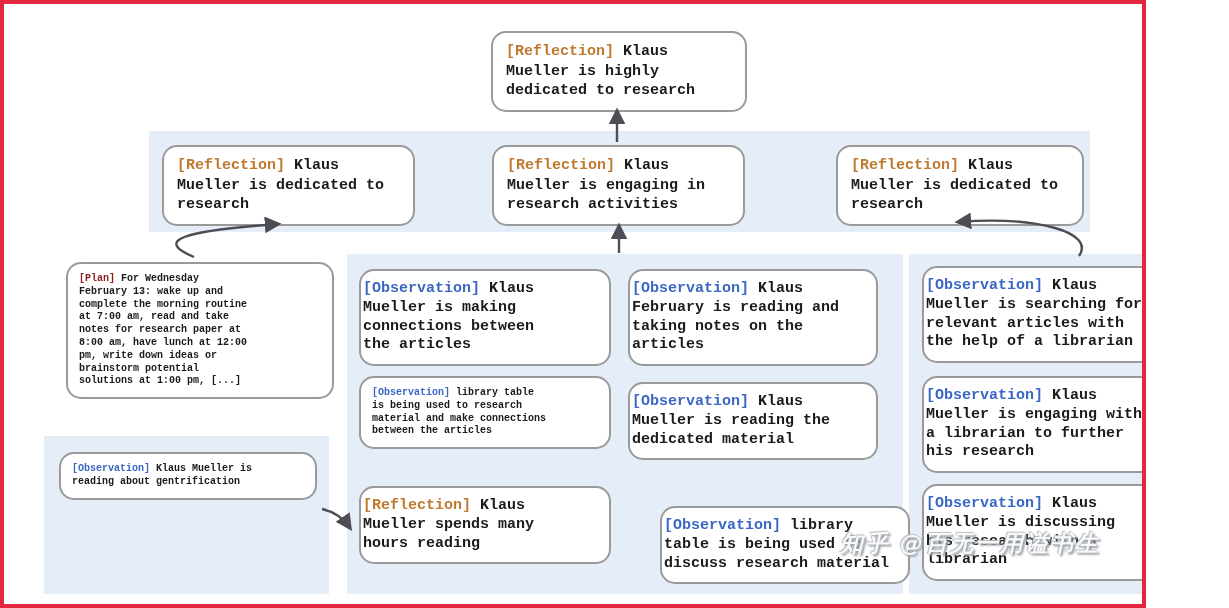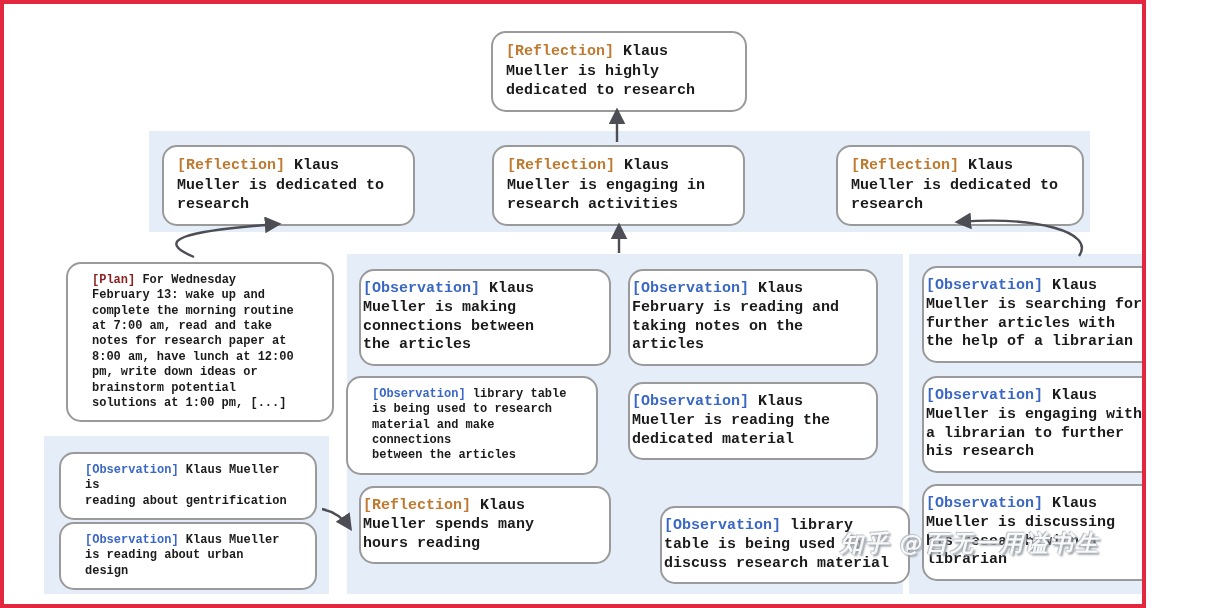--- a/index.html
+++ b/index.html
@@ -21,21 +21,21 @@
     box-sizing:border-box;
     background:#ffffff;
     border:2.5px solid var(--node_border,#9a9a9a);
     border-radius:15px;
     color:var(--text,#1b1b1b);
     font-weight:bold;
     z-index:2;
   }
   .big{font-size:15px;line-height:1.3;padding:9px 13px;}
   .med{font-size:15px;line-height:1.25;padding:9px 2px;}
-  .small{font-size:12px;line-height:1.28;padding:9px 24px;}
+  .small{font-size:10px;line-height:1.28;padding:9px 11px;}
   .txt{white-space:pre-wrap;}
   .tag-reflection{color:var(--reflection_tag,#bf7a30);}
   .tag-plan{color:var(--plan_tag,#8b1d1d);}
   .tag-observation{color:var(--observation_tag,#3a67c6);}
   svg.arrows{
     position:absolute;left:0;top:0;z-index:4;
     pointer-events:none;
   }
   svg.arrows path.link{
     fill:none;
@@ -82,49 +82,47 @@
 complete the morning routine
 at 7:00 am, read and take
 notes for research paper at
 8:00 am, have lunch at 12:00
 pm, write down ideas or
 brainstorm potential
 solutions at 1:00 pm, [...]</span></div>
 
   <div class="node small" style="left:55px;top:448px;width:258px;"><span class="tag-observation">[Observation]</span> <span class="txt">Klaus Mueller is
 reading about gentrification</span></div>
-  <div class="node small" style="left:55px;top:518px;width:258px;"><span class="tag-observation">[Observation]</span> <span class="txt">Klaus Mueller
-is reading about urban design</span></div>
 
   <div class="node med" style="left:355px;top:265px;width:252px;"><span class="tag-observation">[Observation]</span> <span class="txt">Klaus
 Mueller is making
 connections between
 the articles</span></div>
-  <div class="node small" style="left:342px;top:372px;width:252px;"><span class="tag-observation">[Observation]</span> <span class="txt">library table
+  <div class="node small" style="left:355px;top:372px;width:252px;"><span class="tag-observation">[Observation]</span> <span class="txt">library table
 is being used to research
 material and make connections
 between the articles</span></div>
   <div class="node med" style="left:355px;top:482px;width:252px;"><span class="tag-reflection">[Reflection]</span> <span class="txt">Klaus
 Mueller spends many
 hours reading</span></div>
 
   <div class="node med" style="left:624px;top:265px;width:250px;"><span class="tag-observation">[Observation]</span> <span class="txt">Klaus
 February is reading and
 taking notes on the
 articles</span></div>
   <div class="node med" style="left:624px;top:378px;width:250px;"><span class="tag-observation">[Observation]</span> <span class="txt">Klaus
 Mueller is reading the
 dedicated material</span></div>
   <div class="node med" style="left:656px;top:482px;width:250px;margin-top:20px;"><span class="tag-observation">[Observation]</span> <span class="txt">library
 table is being used to
 discuss research material</span></div>
 
   <div class="node med" style="left:918px;top:262px;width:254px;"><span class="tag-observation">[Observation]</span> <span class="txt">Klaus
 Mueller is searching for
-further articles with
+relevant articles with
 the help of a librarian</span></div>
   <div class="node med" style="left:918px;top:372px;width:254px;"><span class="tag-observation">[Observation]</span> <span class="txt">Klaus
 Mueller is engaging with
 a librarian to further
 his research</span></div>
   <div class="node med" style="left:918px;top:480px;width:254px;"><span class="tag-observation">[Observation]</span> <span class="txt">Klaus
 Mueller is discussing
 his research with a
 librarian</span></div>
 

